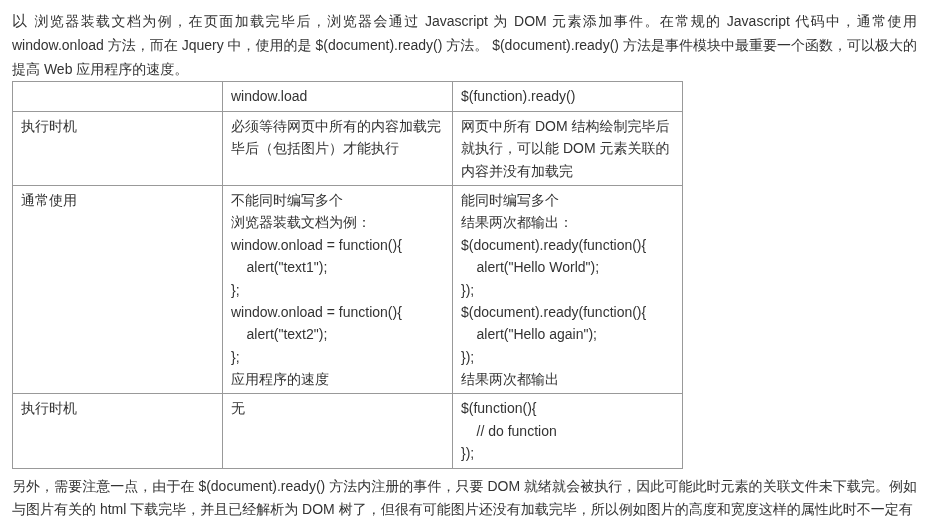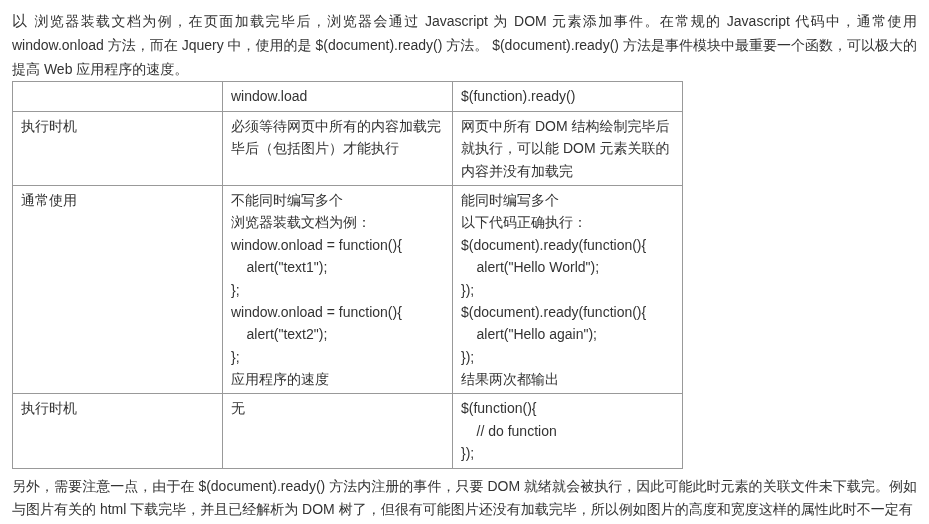--- a/index.html
+++ b/index.html
@@ -73,21 +73,21 @@
           <span class="code-line">window.onload = function(){</span>
           <span class="code-line">    alert("text1");</span>
           <span class="code-line">};</span>
           <span class="code-line">window.onload = function(){</span>
           <span class="code-line">    alert("text2");</span>
           <span class="code-line">};</span>
           <span class="code-line">应用程序的速度</span>
         </td>
     <td>
           <span class="code-line">能同时编写多个</span>
-          <span class="code-line">以下代码正确执行：</span>
+          <span class="code-line">结果两次都输出：</span>
           <span class="code-line">$(document).ready(function(){</span>
           <span class="code-line">    alert("Hello World");</span>
           <span class="code-line">});</span>
           <span class="code-line">$(document).ready(function(){</span>
           <span class="code-line">    alert("Hello again");</span>
           <span class="code-line">});</span>
           <span class="code-line">结果两次都输出</span>
         </td>
   </tr>
   <tr>

